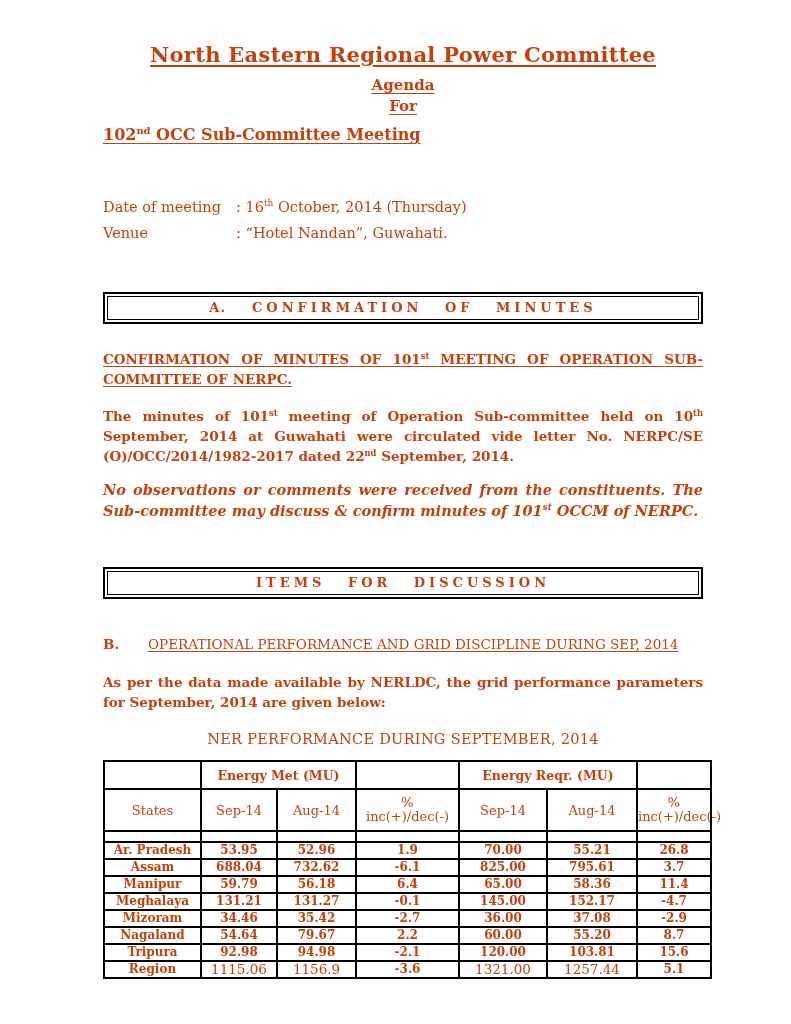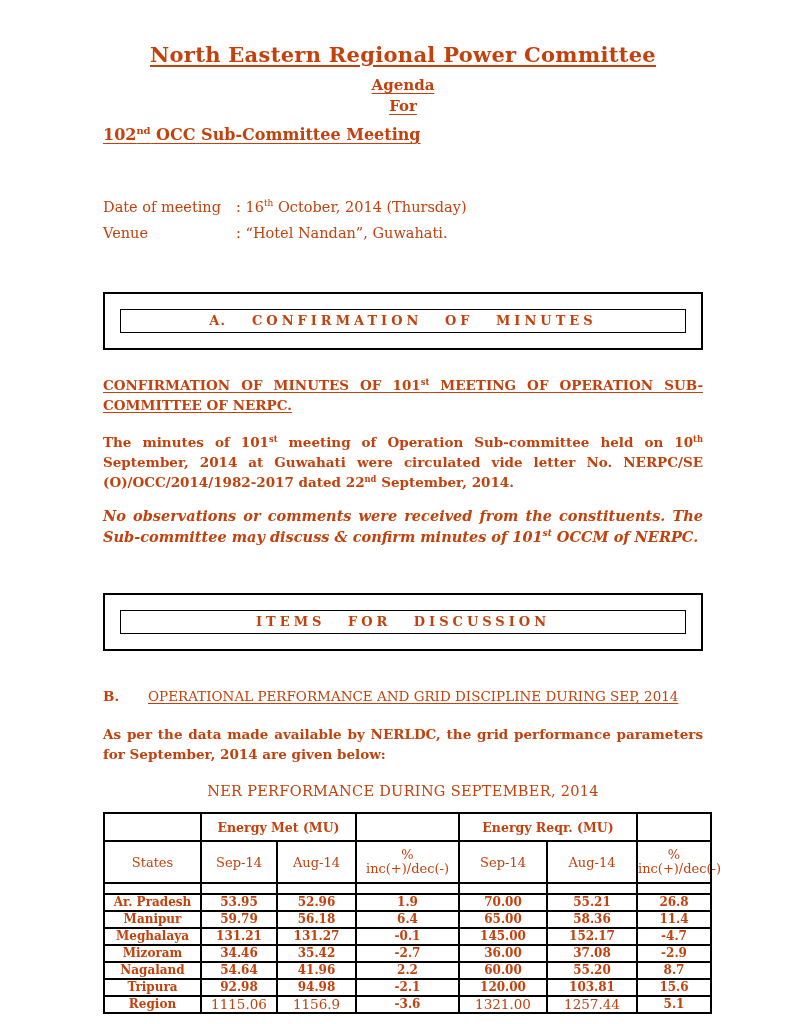--- a/index.html
+++ b/index.html
@@ -16,21 +16,21 @@
   .subtitle { text-align:center; font-size:15px; font-weight:bold; margin-top:9px; }
   .subtitle.tight { margin-top:3px; }
   .meeting-line { text-align:left; font-size:16px; font-weight:bold; margin-top:10px; }
   .meeting-line .u { text-decoration:underline; text-underline-offset:3px; }
 
   .info-block { margin-top:50px; font-size:14.5px; }
   .info-row { display:flex; line-height:26px; }
   .info-label { width:133px; flex:none; }
   .info-value { flex:1; }
 
-  .section-box { margin-top:46px; border:2px solid #000; padding:15px; }
+  .section-box { margin-top:46px; border:2px solid #000; padding:2px; }
   .section-box-inner {
     border:1px solid #000; text-align:center; font-weight:bold; font-size:13px;
     padding:3px 0 4px;
   }
   .box-prefix { letter-spacing:1px; margin-right:26px; }
   .box-label { letter-spacing:4px; word-spacing:14px; }
 
   .confirm-heading {
     margin-top:25px; font-size:13.5px; font-weight:bold; line-height:20px;
     text-align:justify; text-decoration:underline; text-underline-offset:2px;
@@ -161,20 +161,29 @@
         <tr>
           <td>Ar. Pradesh</td>
           <td>53.95</td>
           <td>52.96</td>
           <td>1.9</td>
           <td>70.00</td>
           <td>55.21</td>
           <td>26.8</td>
         </tr>
         <tr>
+          <td>Assam</td>
+          <td>688.04</td>
+          <td>732.62</td>
+          <td>-6.1</td>
+          <td>825.00</td>
+          <td>795.61</td>
+          <td>3.7</td>
+        </tr>
+        <tr>
           <td>Manipur</td>
           <td>59.79</td>
           <td>56.18</td>
           <td>6.4</td>
           <td>65.00</td>
           <td>58.36</td>
           <td>11.4</td>
         </tr>
         <tr>
           <td>Meghalaya</td>
@@ -190,21 +199,21 @@
           <td>34.46</td>
           <td>35.42</td>
           <td>-2.7</td>
           <td>36.00</td>
           <td>37.08</td>
           <td>-2.9</td>
         </tr>
         <tr>
           <td>Nagaland</td>
           <td>54.64</td>
-          <td>41.96</td>
+          <td>79.67</td>
           <td>2.2</td>
           <td>60.00</td>
           <td>55.20</td>
           <td>8.7</td>
         </tr>
         <tr>
           <td>Tripura</td>
           <td>92.98</td>
           <td>94.98</td>
           <td>-2.1</td>

